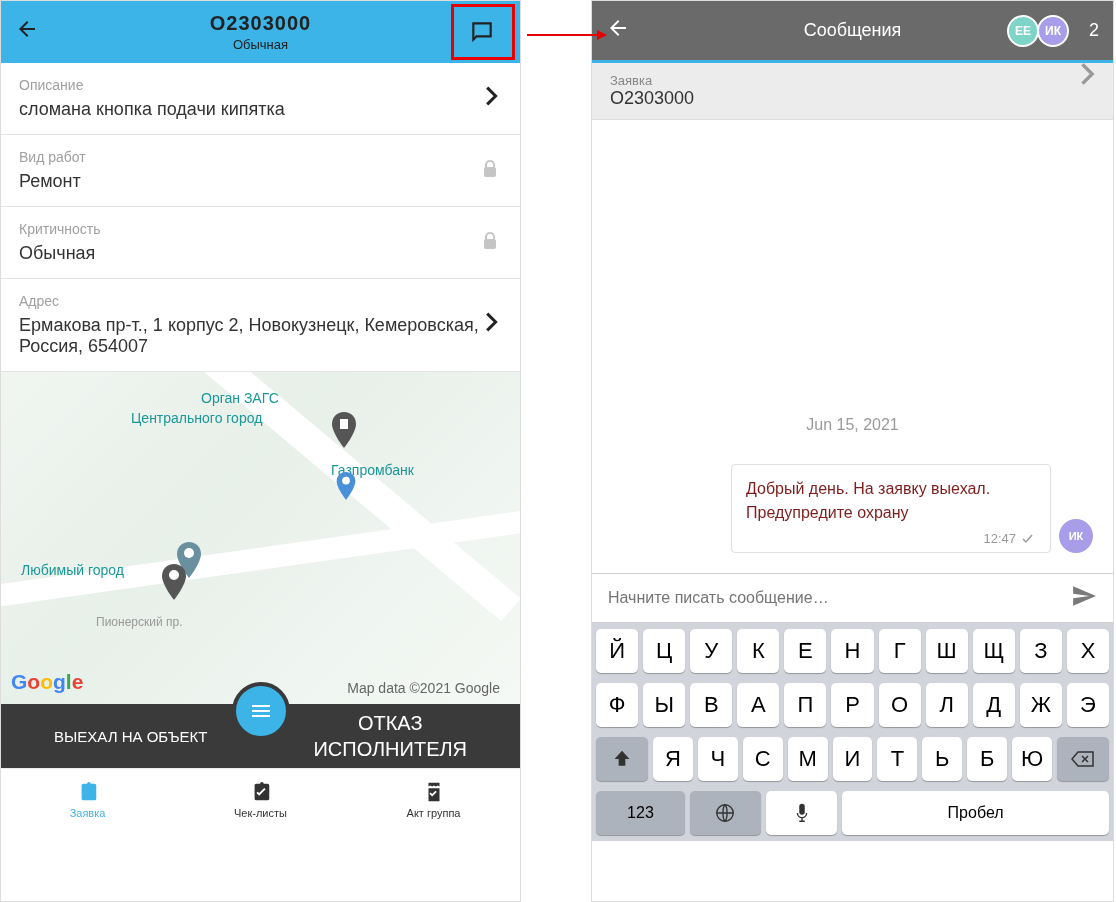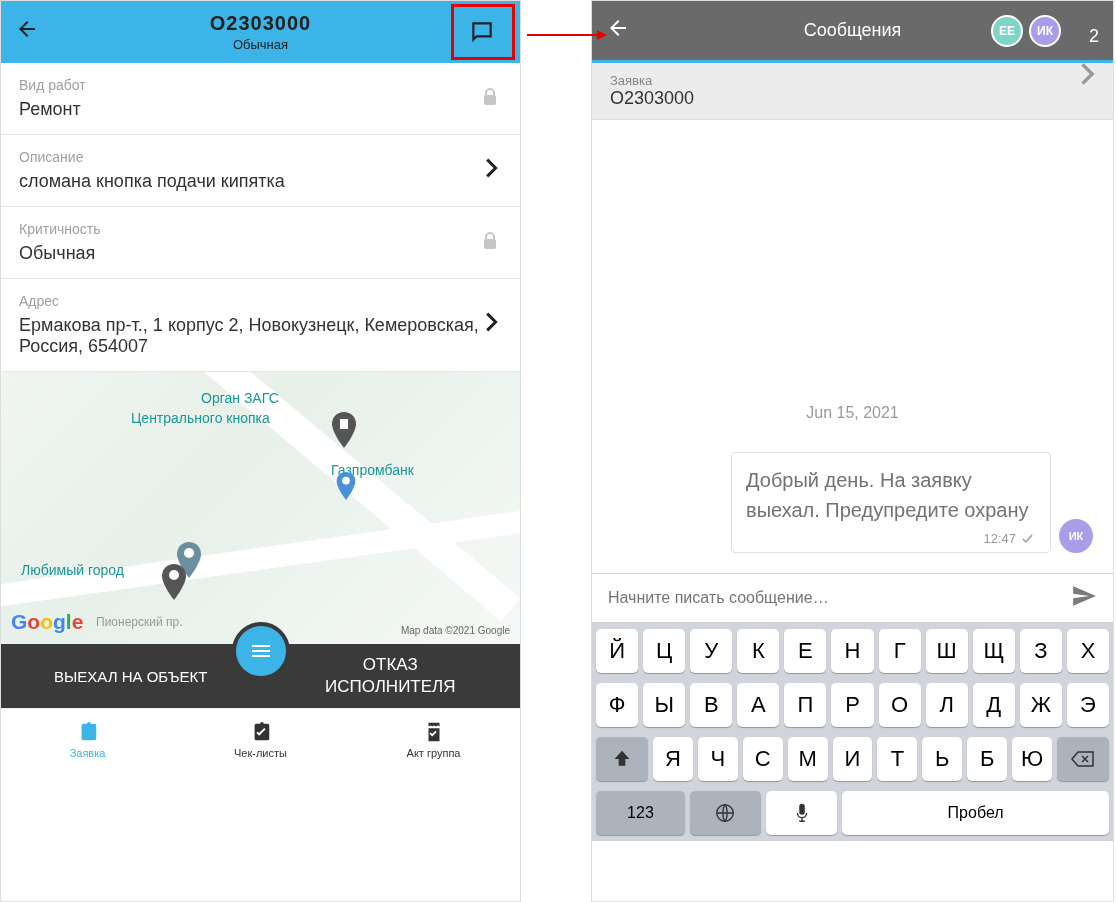--- a/index.html
+++ b/index.html
@@ -18,62 +18,62 @@
 .chat-btn { position: absolute; right: 14px; top: 8px; width: 48px; height: 46px; display: flex; align-items: center; justify-content: center; cursor: pointer; }
 .chat-btn svg { width: 26px; height: 26px; }
 .chat-highlight { position: absolute; right: 5px; top: 3px; width: 64px; height: 56px; border: 3px solid #e60000; z-index: 5; pointer-events: none; }
 
 .detail-row { border-bottom: 1px solid #e5e5e5; padding: 14px 18px 14px 18px; position: relative; }
 .detail-label { font-size: 14px; color: #a0a0a0; margin-bottom: 6px; }
 .detail-value { font-size: 18px; color: #333; }
 .chevron-right { position: absolute; right: 22px; top: 50%; transform: translateY(-50%); font-size: 22px; color: #222; font-weight: bold; }
 .lock-icon { position: absolute; right: 22px; top: 50%; transform: translateY(-50%); color: #bbb; }
 
-.map-area { height: 272px; position: relative; background: #eef3ee; overflow: hidden; }
+.map-area { height: 332px; position: relative; background: #eef3ee; overflow: hidden; }
 .map-bg { position: absolute; inset: 0; background: linear-gradient(135deg, #f0f5f0 0%, #e8f0ea 40%, #f5f9f5 100%); }
 .map-road { position: absolute; background: #fff; }
 .map-text { position: absolute; font-size: 14px; color: #1a9898; }
 .google-logo { position: absolute; bottom: 10px; left: 10px; font-size: 21px; font-weight: bold; }
 .google-logo span:nth-child(1){color:#4285F4}.google-logo span:nth-child(2){color:#EA4335}.google-logo span:nth-child(3){color:#FBBC05}.google-logo span:nth-child(4){color:#4285F4}.google-logo span:nth-child(5){color:#34A853}.google-logo span:nth-child(6){color:#EA4335}
 .pin { position: absolute; width: 26px; height: 36px; }
 .pin svg { width: 100%; height: 100%; }
 
 .action-bar { background: #3a3a3a; color: #fff; height: 64px; display: flex; align-items: center; position: relative; }
 .action-left { flex: 1; text-align: center; font-size: 15px; font-weight: 500; }
-.action-right { flex: 1; text-align: center; font-size: 17px; font-weight: 500; line-height: 1.3; }
+.action-right { flex: 1; text-align: center; font-size: 20px; font-weight: 500; line-height: 1.3; }
 .fab { position: absolute; left: 50%; top: -22px; transform: translateX(-50%); width: 58px; height: 58px; border-radius: 50%; background: #3cb4e7; display: flex; align-items: center; justify-content: center; border: 4px solid #3a3a3a; }
 .fab-lines { display: flex; flex-direction: column; gap: 3px; }
 .fab-lines div { width: 18px; height: 2px; background: #fff; }
 
 .bottom-nav { display: flex; height: 62px; border-top: 1px solid #eee; }
 .nav-item { flex: 1; display: flex; flex-direction: column; align-items: center; justify-content: center; gap: 4px; }
 .nav-item.active { color: #3cb4e7; }
 .nav-item.inactive { color: #333; }
 .nav-label { font-size: 11px; }
 
 
 .header-right { background: #6a6a6a; height: 62px; display: flex; align-items: center; padding: 0 14px; color: #fff; position: relative; border-bottom: 3px solid #3cb4e7; }
 .header-right .back-arrow { color: #fff; }
 .header-right-title { position: absolute; left: 0; right: 0; text-align: center; font-size: 18px; }
-.avatars { position: absolute; right: 14px; display: flex; align-items: flex-end; gap: 20px; }
+.avatars { position: absolute; right: 14px; display: flex; align-items: center; gap: 12px; }
 .avatar { width: 32px; height: 32px; border-radius: 50%; display: flex; align-items: center; justify-content: center; font-size: 12px; font-weight: bold; color: #fff; border: 2px solid #fff; }
 .av-ee { background: #7fd4c8; margin-right: -14px; z-index: 1; }
 .av-ik { background: #a89de8; }
 .avatar-count { font-size: 18px; margin-left: 8px; color: #fff; }
 
 .request-bar { background: #ececec; padding: 10px 18px; display: flex; align-items: center; border-bottom: 1px solid #ddd; }
 .request-info { flex: 1; }
 .request-label { font-size: 13px; color: #888; }
 .request-id { font-size: 18px; color: #333; }
 
 .chat-body { height: 453px; padding: 20px; display: flex; flex-direction: column; }
 .chat-date { text-align: center; color: #9a9a9a; font-size: 16px; font-weight: 500; margin-bottom: 30px; margin-top: auto; }
 .msg-row { display: flex; justify-content: flex-end; align-items: flex-end; gap: 8px; }
 .msg-bubble { max-width: 320px; border: 1px solid #e0e0e0; border-radius: 4px; padding: 12px 14px 6px 14px; background: #fff; }
-.msg-text { font-size: 20px; color: #737373; line-height: 1.5; }
+.msg-text { font-size: 16px; color: #7f1d1d; line-height: 1.5; }
 .msg-meta { display: flex; justify-content: flex-end; align-items: center; gap: 6px; margin-top: 6px; color: #9a9a9a; font-size: 13px; }
 .msg-avatar { width: 34px; height: 34px; border-radius: 50%; display: flex; align-items: center; justify-content: center; font-size: 11px; font-weight: bold; color: #fff; background: #a89de8; }
 
 .composer { border-top: 1px solid #d0d0d0; border-bottom: 1px solid #d0d0d0; height: 50px; display: flex; align-items: center; padding: 0 16px; }
 .composer-input { flex: 1; border: none; font-size: 16px; color: #9a9a9a; outline: none; }
 .send-btn { color: #7a7a7a; cursor: pointer; }
 
 .keyboard { background: #d1d5db; padding: 6px 4px; }
 .kb-row { display: flex; gap: 5px; margin-bottom: 10px; justify-content: center; }
 .key { background: #fff; border-radius: 5px; height: 44px; display: flex; align-items: center; justify-content: center; font-size: 22px; box-shadow: 0 1px 1px rgba(0,0,0,0.3); flex: 1; min-width: 0; }
@@ -109,32 +109,32 @@
       </div>
       <div class="chat-btn">
         <svg viewBox="0 0 24 24">
             <path d="M4 4h16v12H7l-3 3V4z" fill="none" stroke="#222" stroke-width="2"></path>
           </svg>
       </div>
     </div>
 
     <div id="detail-rows">
         <div class="detail-row">
+          <div class="detail-label">Описание</div>
+          <div class="detail-value">сломана кнопка подачи кипятка</div>
+          <div class="chevron-right"><svg width="12" height="20" viewBox="0 0 10 16">
+              <path d="M1 1l7 7-7 7" fill="none" stroke="#222" stroke-width="2.5"></path>
+            </svg></div>
+        </div>
+        <div class="detail-row">
           <div class="detail-label">Вид работ</div>
           <div class="detail-value">Ремонт</div>
           <div class="lock-icon"><svg width="16" height="18" viewBox="0 0 16 18">
               <rect x="2" y="7" width="12" height="10" rx="2" fill="#c5c5c5"></rect>
               <path d="M4 7V5a4 4 0 018 0v2" fill="none" stroke="#c5c5c5" stroke-width="2"></path>
-            </svg></div>
-        </div>
-        <div class="detail-row">
-          <div class="detail-label">Описание</div>
-          <div class="detail-value">сломана кнопка подачи кипятка</div>
-          <div class="chevron-right"><svg width="12" height="20" viewBox="0 0 10 16">
-              <path d="M1 1l7 7-7 7" fill="none" stroke="#222" stroke-width="2.5"></path>
             </svg></div>
         </div>
         <div class="detail-row">
           <div class="detail-label">Критичность</div>
           <div class="detail-value">Обычная</div>
           <div class="lock-icon"><svg width="16" height="18" viewBox="0 0 16 18">
               <rect x="2" y="7" width="12" height="10" rx="2" fill="#c5c5c5"></rect>
               <path d="M4 7V5a4 4 0 018 0v2" fill="none" stroke="#c5c5c5" stroke-width="2"></path>
             </svg></div>
         </div>
@@ -145,25 +145,25 @@
               <path d="M1 1l7 7-7 7" fill="none" stroke="#222" stroke-width="2.5"></path>
             </svg></div>
         </div>
       </div>
 
     <div class="map-area">
       <div class="map-bg"></div>
       <div class="map-road" style="left:-20px;top:30px;width:600px;height:30px;transform:rotate(40deg)"></div>
       <div class="map-road" style="left:-50px;top:170px;width:700px;height:22px;transform:rotate(-8deg)"></div>
       <div class="map-text" style="left:200px;top:18px">Орган ЗАГС</div>
-      <div class="map-text" style="left:130px;top:38px">Центрального кнопка</div>
+      <div class="map-text" style="left:130px;top:38px">Центрального город</div>
       <div class="map-text" style="left:330px;top:90px">Газпромбанк</div>
       <div class="map-text" style="left:20px;top:190px">Любимый город</div>
       <div class="map-text" style="left:95px;top:243px;font-size:12px;color:#999">Пионерский пр.</div>
-      <div style="position:absolute;right:10px;bottom:8px;font-size:10px;color:#666">Map data ©2021 Google</div>
+      <div style="position:absolute;right:20px;bottom:8px;font-size:14px;color:#666">Map data ©2021 Google</div>
       <div class="pin" style="left:330px;top:40px"><svg viewBox="0 0 24 36">
             <path d="M12 0C5 0 0 5 0 12c0 9 12 24 12 24s12-15 12-24C24 5 19 0 12 0z" fill="#555"></path>
             <rect x="8" y="7" width="8" height="10" fill="#fff"></rect>
           </svg></div>
       <div class="pin" style="left:335px;top:100px;width:20px;height:28px"><svg viewBox="0 0 24 36">
             <path d="M12 0C5 0 0 5 0 12c0 9 12 24 12 24s12-15 12-24C24 5 19 0 12 0z" fill="#4a90d9"></path>
             <circle cx="12" cy="11" r="5" fill="#fff"></circle>
           </svg></div>
       <div class="pin" style="left:175px;top:170px"><svg viewBox="0 0 24 36">
             <path d="M12 0C5 0 0 5 0 12c0 9 12 24 12 24s12-15 12-24C24 5 19 0 12 0z" fill="#6a90a0"></path>

